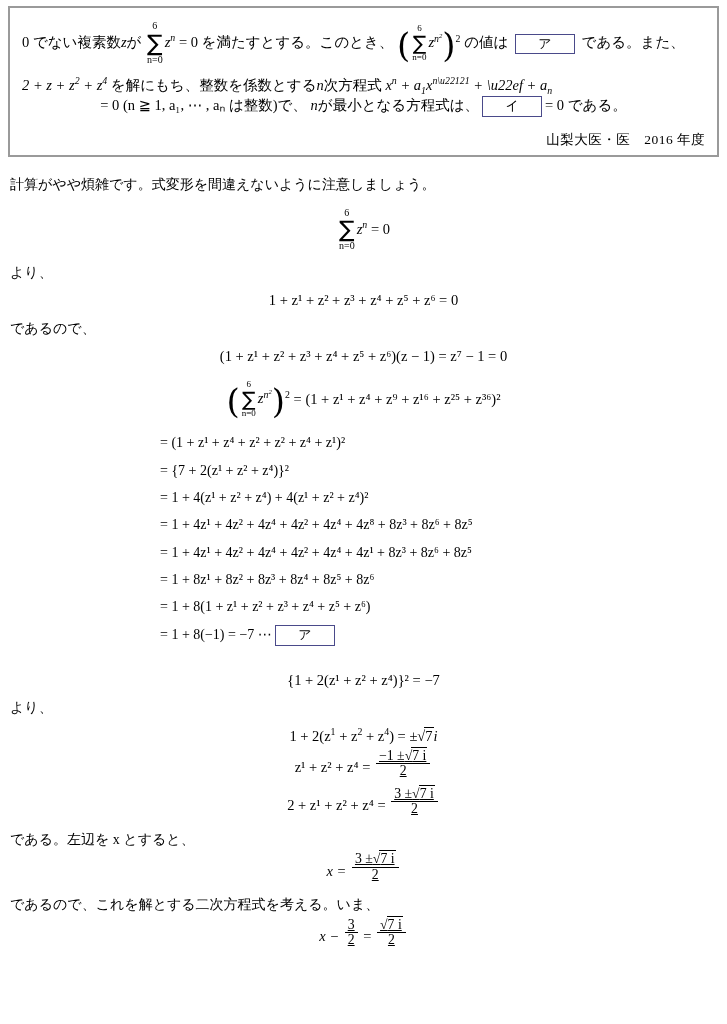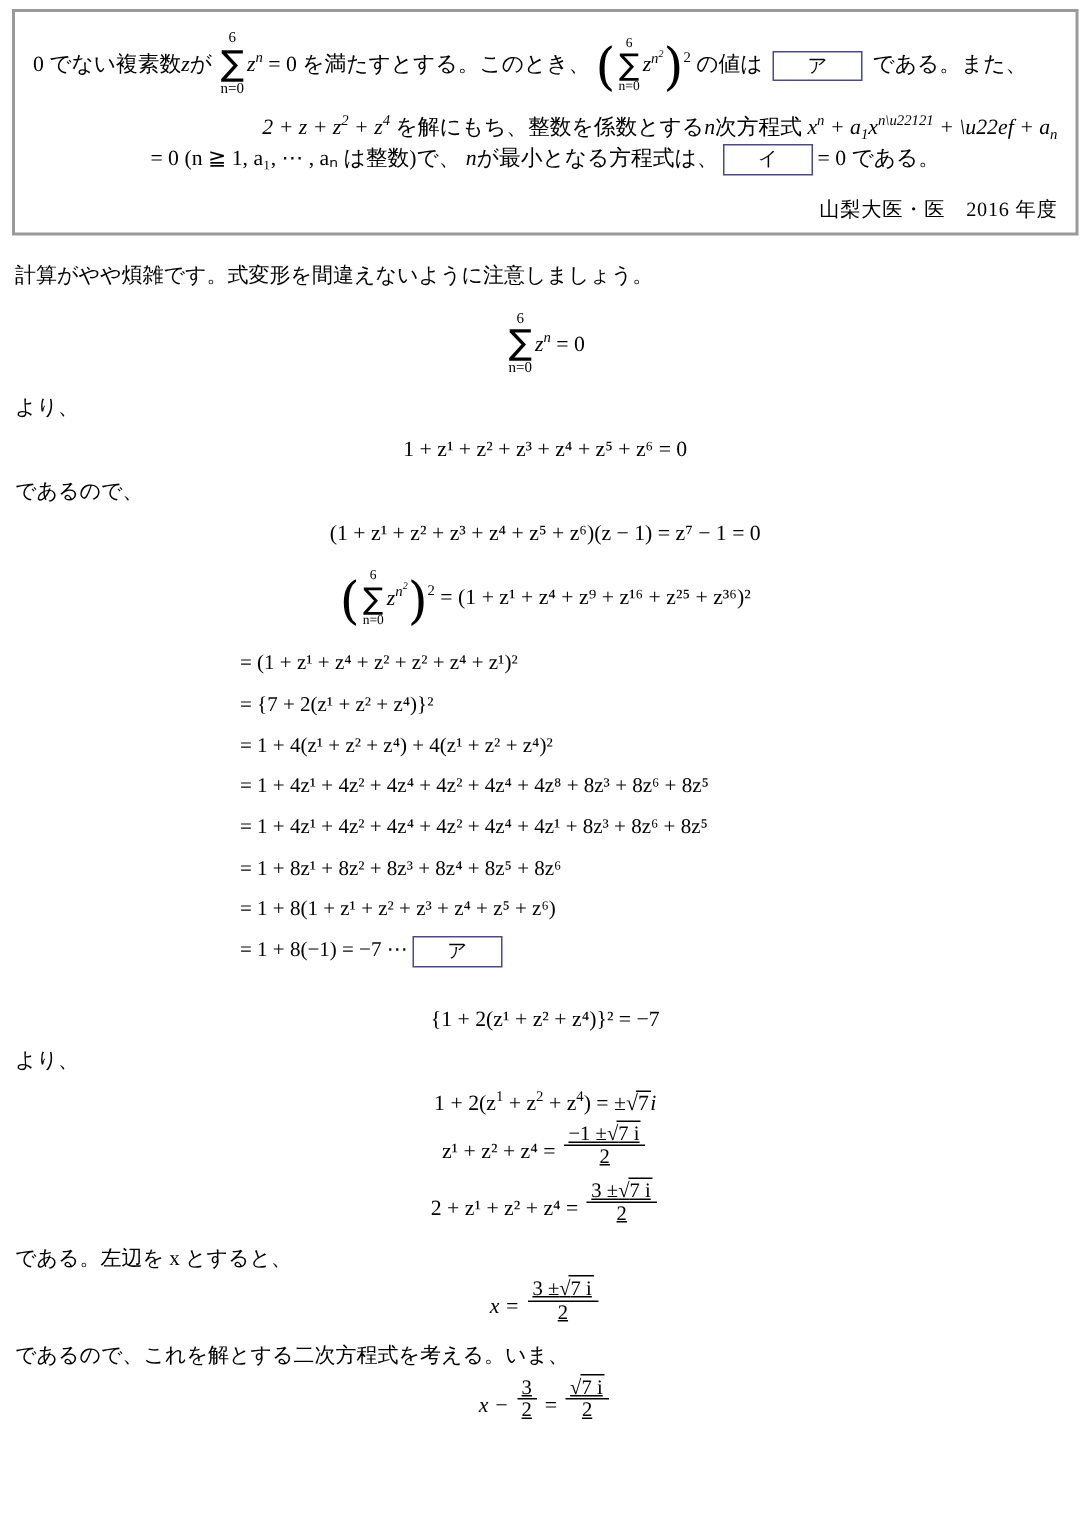--- a/index.html
+++ b/index.html
@@ -28,21 +28,21 @@
     border: 2px solid #9a9a9a;
     padding: 10px 12px 6px 12px;
     box-sizing: border-box;
   }
   .prob-line {
     font-size: 14.5px;
     line-height: 1.25;
     white-space: nowrap;
   }
   .prob-line.l1 { margin: 4px 0 6px 0; }
-  .prob-line.l2 { margin: 10px 0 2px 0; text-align: right; }
+  .prob-line.l2 { margin: 10px 0 2px 0; text-align: left; }
   .prob-line.l3 { margin: 2px 0 14px 0; text-align: center; }
   .source {
     text-align: right;
     font-size: 13.5px;
     margin-top: 4px;
     letter-spacing: 0.5px;
   }
 
   
   .sum {

